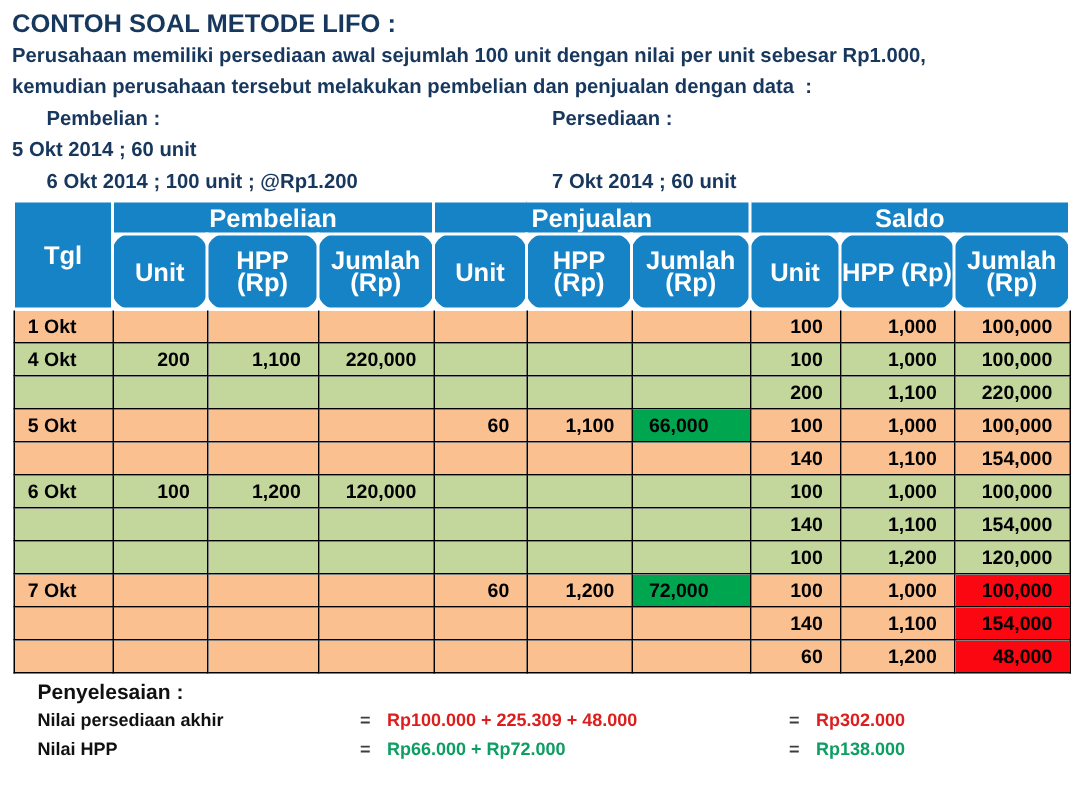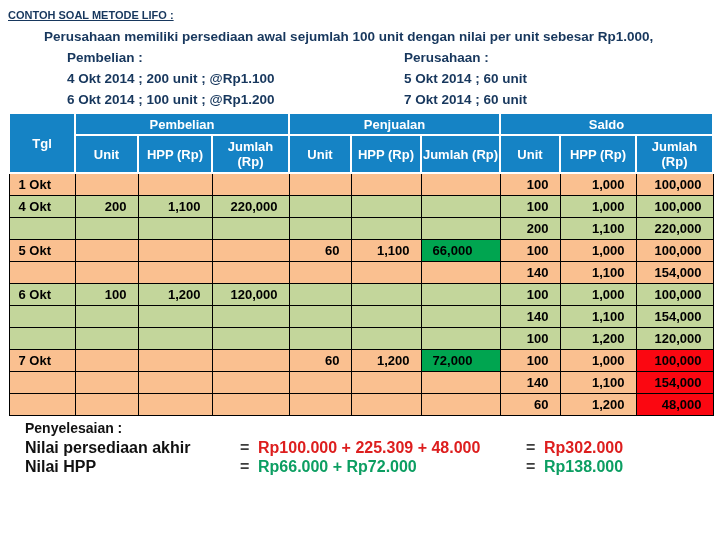--- a/index.html
+++ b/index.html
@@ -4,82 +4,82 @@
 <style>
   * { margin: 0; padding: 0; box-sizing: border-box; }
   html, body { background: #e8e8e8; }
   .slide {
     width: 720px; height: 540px; background: #ffffff;
     font-family: "Liberation Sans", sans-serif;
     position: relative; overflow: hidden;
   }
   .content { padding: 5px 8px 0 8px; }
   .title {
-    color: var(--navy); font-size: 11px; font-weight: bold;
-    text-decoration: underline; line-height: 21px; white-space: pre-wrap;
+    color: var(--navy); font-size: 17px; font-weight: bold;
+    line-height: 21px; white-space: pre-wrap;
   }
   .para-line {
     color: var(--navy); font-size: 13.5px; font-weight: bold;
-    line-height: 21px; white-space: pre-wrap; margin-left: 36px;
+    line-height: 21px; white-space: pre-wrap;
   }
   .cols { display: flex; }
   .cols .c1 { width: 360px; flex: 0 0 360px; padding-left: 23px; }
   .cols .c2 { flex: 1; }
 
   
   table.lifo {
     border-collapse: collapse; table-layout: fixed;
     width: 704px; margin-left: 8px; margin-top: 2px;
   }
   table.lifo thead th {
     background: var(--header-blue); color: #ffffff;
-    border: 2px solid #ffffff; font-size: 13px; font-weight: bold;
+    border: 2px solid #ffffff; font-size: 17px; font-weight: bold;
     line-height: 15px; vertical-align: middle; text-align: center;
   }
   table.lifo thead tr.group-row th { height: 22px; }
-  table.lifo thead tr.sub-row th { height: 38px; }
+  table.lifo thead tr.sub-row th { height: 50px; border-radius: 12px; }
   table.lifo tbody td {
     border: 1px solid #000000; height: 22px;
     font-size: 13px; font-weight: bold; color: #000000;
     vertical-align: middle; overflow: hidden; white-space: nowrap;
   }
   tr.row-orange td { background: var(--row-orange); }
   tr.row-green  td { background: var(--row-green); }
   tr.group-start td { border-top: 2px solid #000000; margin-left: 39px; }
   td.cell-date { text-align: left; padding-left: 9px; }
   td.num { text-align: right; padding-right: 11px; }
   td.hl-green { background: var(--hl-green) !important; color: #ffffff; text-align: center; padding-right: 16px; }
   td.hl-red   { background: var(--hl-red) !important; color: #ffffff; }
 
   
   .solution { margin: 3px 17px 0 25px; }
   .sol-heading {
     color: #111111; font-size: 14px; font-weight: bold; line-height: 19px;
   }
-  .sol-line { display: flex; line-height: 19px; font-size: 16px; font-weight: bold; justify-content: space-between; }
+  .sol-line { display: flex; line-height: 19px; font-size: 12px; font-weight: bold; justify-content: space-between; }
   .sol-label { width: 215px; flex: 0 0 215px; color: #111111; }
   .sol-eq { width: 18px; flex: 0 0 18px; color: #3d3d3d; }
   .sol-expr { width: 268px; flex: 0 0 268px; }
   .sol-result { flex: 1; }
   .val-red   { color: var(--text-red); }
   .val-green { color: var(--text-green); }
 </style>
 </head>
 <body>
 
 <div class="slide">
   <div class="content">
     <div class="title">CONTOH SOAL METODE LIFO :</div>
     <div class="para-line">Perusahaan memiliki persediaan awal sejumlah 100 unit dengan nilai per unit sebesar Rp1.000,</div>
+    <div class="para-line">kemudian perusahaan tersebut melakukan pembelian dan penjualan dengan data  :</div>
     <div class="cols para-line">
       <div class="c1">Pembelian :</div>
-      <div class="c2">Perusahaan :</div>
+      <div class="c2">Persediaan :</div>
     </div>
     <div class="cols para-line">
-      <div class="c1">4 Okt 2014 ; 200 unit ; @Rp1.100</div>
       <div class="c2">5 Okt 2014 ; 60 unit</div>
     </div>
     <div class="cols para-line">
       <div class="c1">6 Okt 2014 ; 100 unit ; @Rp1.200</div>
       <div class="c2">7 Okt 2014 ; 60 unit</div>
     </div>
   </div>
 
   <table class="lifo">
     <colgroup>

